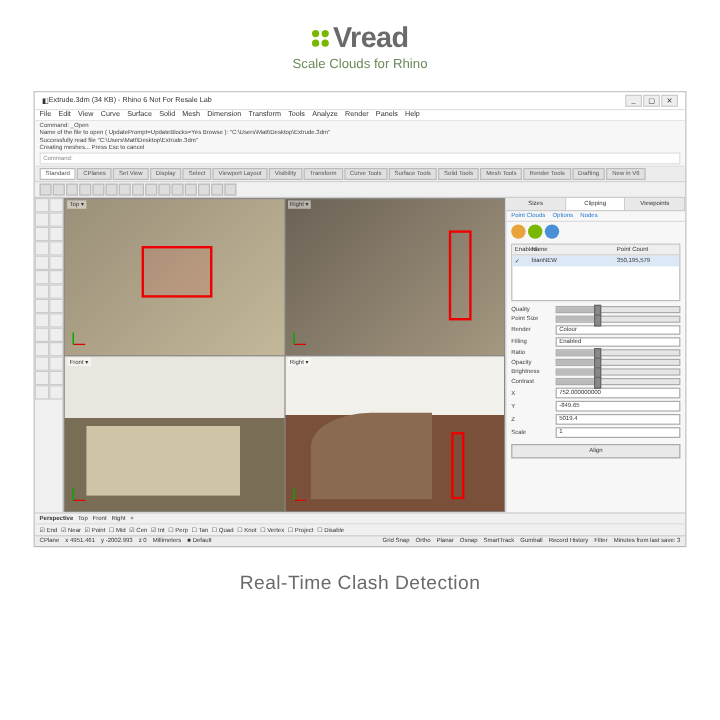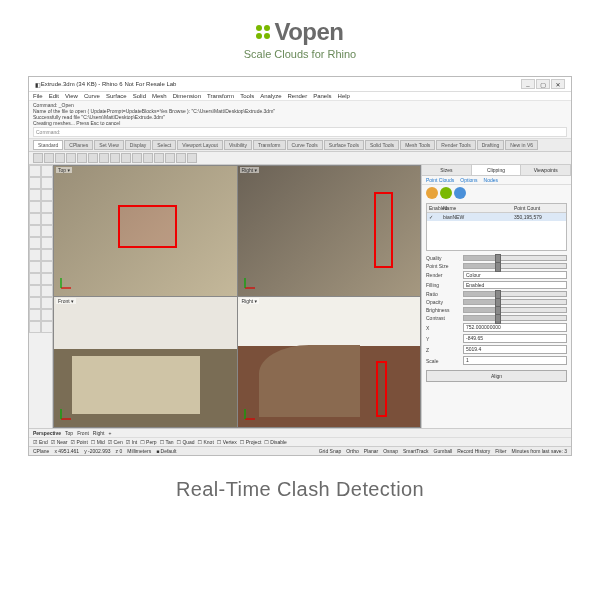--- a/index.html
+++ b/index.html
@@ -70,35 +70,35 @@
 .rp-props .sel { height: 8px; background: #fff; border: 1px solid #aaa; padding: 0 2px; }
 .rp-props .num { height: 9px; background: #fff; border: 1px solid #aaa; padding: 0 2px; }
 .rp-btn { margin: 3px 4px; background: #e9e9e9; border: 1px solid #aaa; text-align: center; padding: 2px 0; }
 
 .footer-tabs { background: #f0f0f0; border-top: 1px solid #ccc; padding: 1px 4px; display: flex; gap: 4px; font-size: 5px; color: #333; }
 .footer-tabs span:first-child { font-weight: bold; }
 
 .options-row { background: #f0f0f0; border-top: 1px solid #ddd; padding: 1px 4px; display: flex; gap: 3px; font-size: 5px; color: #333; align-items:center; flex-wrap:wrap; }
 .status { background: #ececec; border-top: 1px solid #ccc; padding: 1px 4px; display: flex; gap: 5px; font-size: 5px; color: #333; }
 
-.caption { text-align: center; font-size: 20px; color: #6a6a6a; margin-top: 22px; font-weight: 300; letter-spacing: 0.4px; }
+.caption { text-align: center; font-size: 16px; color: #6a6a6a; margin-top: 22px; font-weight: 300; letter-spacing: 0.4px; }
 </style>
 </head>
 <body>
 
 <div class="page">
   <div class="brand">
     <div class="logo">
       <div class="logo-dots">
           <span></span>
           <span></span>
           <span></span>
           <span></span>
         </div>
-      <span class="logo-word">V<span>open</span></span>
+      <span class="logo-word">V<span>read</span></span>
     </div>
     <div class="subtitle">Scale Clouds for Rhino</div>
   </div>
 
   <div class="app">
     <div class="titlebar">
       <span>◧</span>
       <span>Extrude.3dm (34 KB) - Rhino 6 Not For Resale Lab</span>
       <span class="spacer"></span>
       <div class="win-btns">

